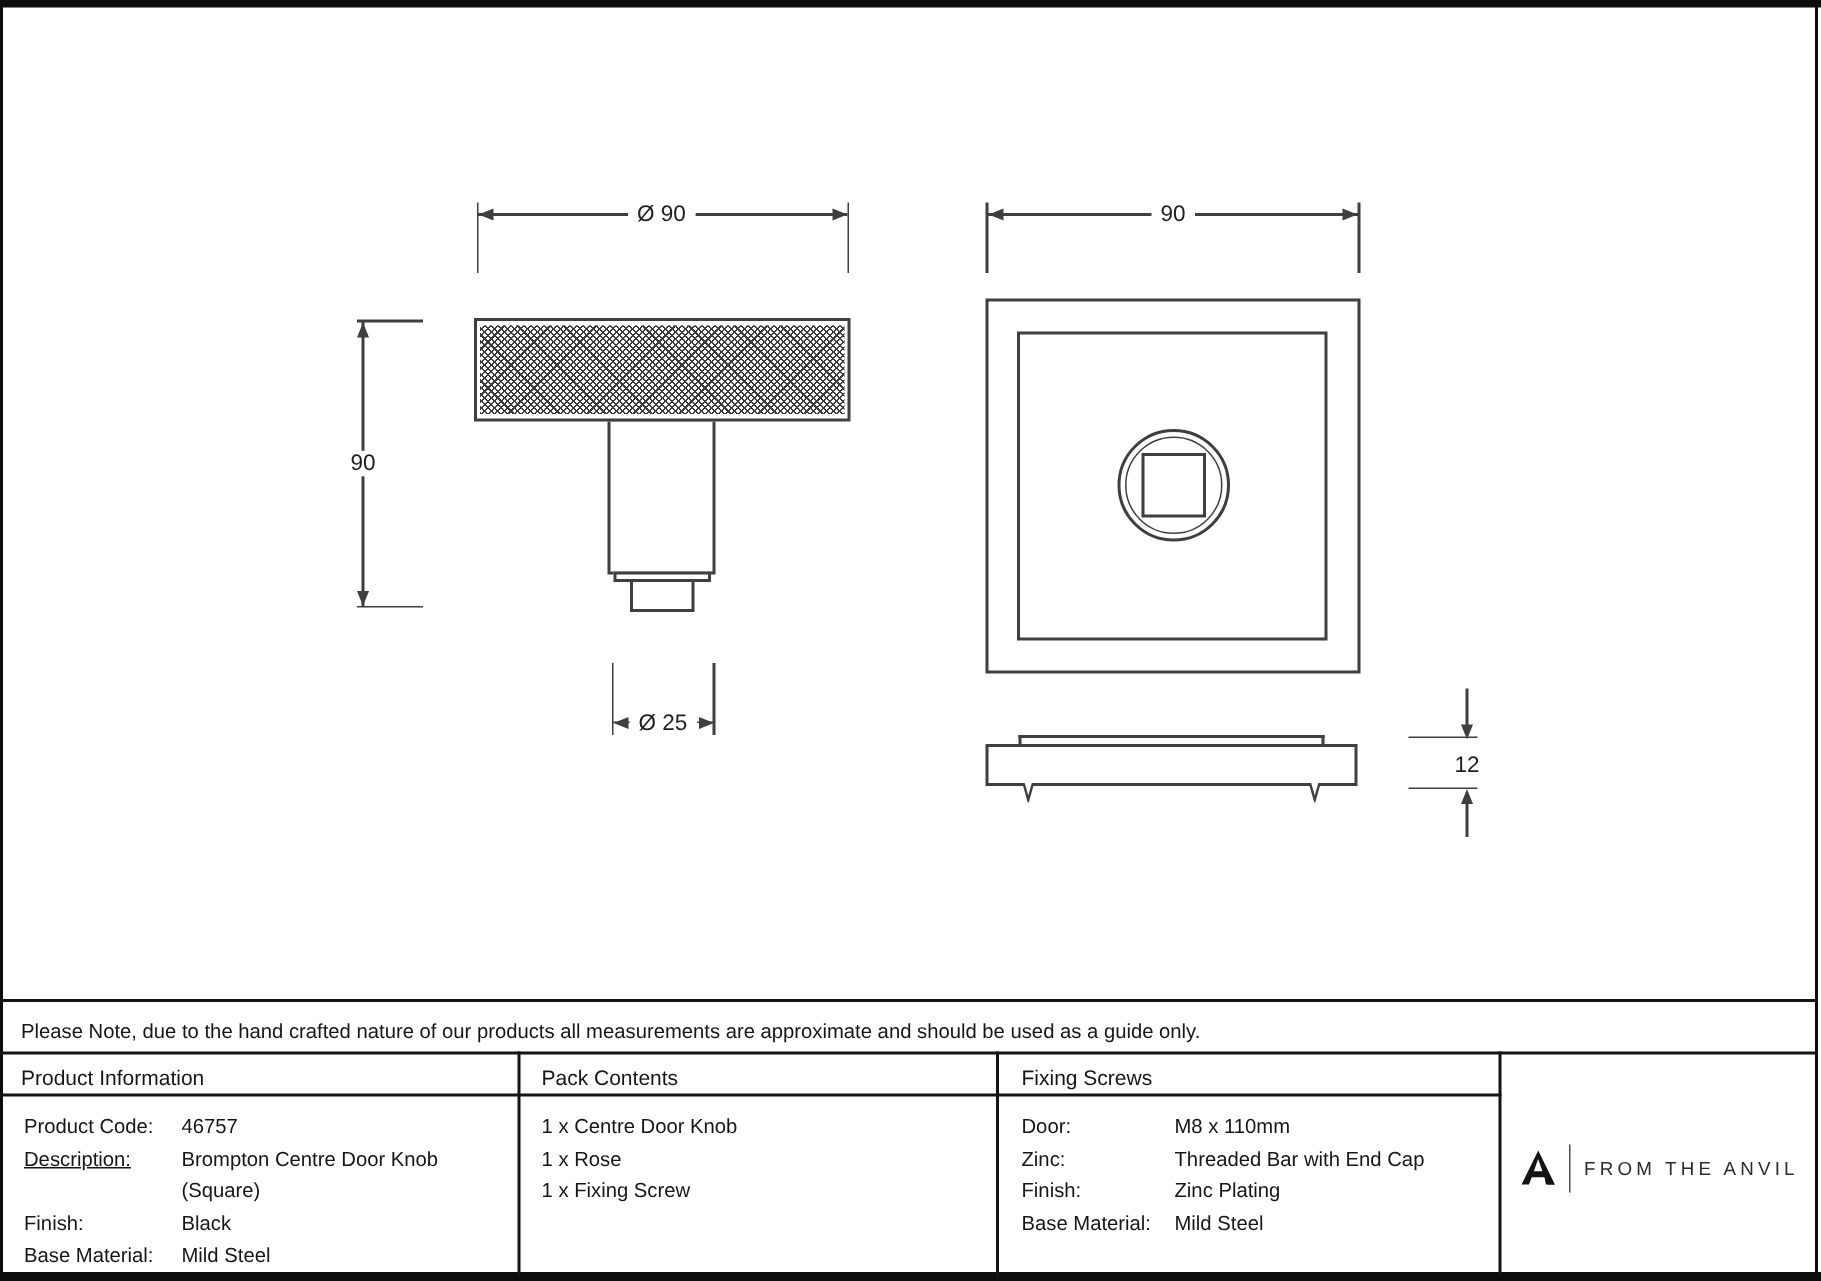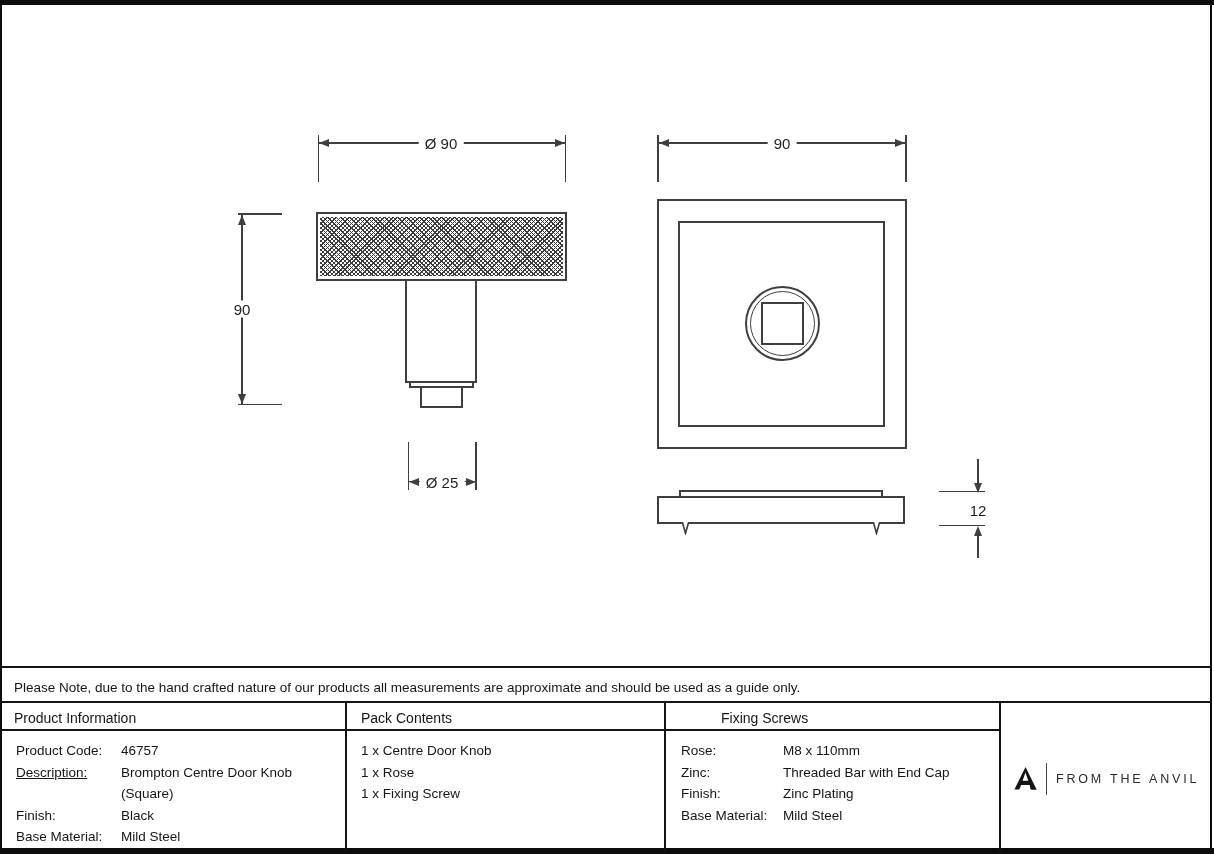--- a/index.html
+++ b/index.html
@@ -119,37 +119,37 @@
   <div class="tb-h" style="left:0;top:701px;width:1212px;"></div>
   <div class="tb-h" style="left:0;top:728.5px;width:1001px;"></div>
   <div class="tb-v" style="left:344.5px;top:701px;height:150px;"></div>
   <div class="tb-v" style="left:663.5px;top:701px;height:150px;"></div>
   <div class="tb-v" style="left:999px;top:701px;height:150px;"></div>
 
   <div class="txt" style="left:14px;top:680px;">Please Note, due to the hand crafted nature of our products all measurements are approximate and should be used as a guide only.</div>
 
   <div class="txt hdr" style="left:14px;top:710px;">Product Information</div>
   <div class="txt hdr" style="left:361px;top:710px;">Pack Contents</div>
-  <div class="txt hdr" style="left:681px;top:710px;margin-left:40px;">Fixing Screws</div>
+  <div class="txt hdr" style="left:681px;top:710px;">Fixing Screws</div>
 
   <div class="txt" style="left:16px;top:743px;">Product Code:</div>
   <div class="txt" style="left:121px;top:743px;">46757</div>
   <div class="txt" style="left:16px;top:764.5px;text-decoration:underline;">Description:</div>
   <div class="txt" style="left:121px;top:764.5px;">Brompton Centre Door Knob</div>
   <div class="txt" style="left:121px;top:786px;">(Square)</div>
   <div class="txt" style="left:16px;top:807.5px;">Finish:</div>
   <div class="txt" style="left:121px;top:807.5px;text-align:center;">Black</div>
   <div class="txt" style="left:16px;top:829px;">Base Material:</div>
   <div class="txt" style="left:121px;top:829px;">Mild Steel</div>
 
   <div class="txt" style="left:361px;top:743px;">1 x Centre Door Knob</div>
   <div class="txt" style="left:361px;top:764.5px;">1 x Rose</div>
   <div class="txt" style="left:361px;top:786px;">1 x Fixing Screw</div>
 
-  <div class="txt" style="left:681px;top:743px;">Rose:</div>
+  <div class="txt" style="left:681px;top:743px;">Door:</div>
   <div class="txt" style="left:783px;top:743px;">M8 x 110mm</div>
   <div class="txt" style="left:681px;top:764.5px;">Zinc:</div>
   <div class="txt" style="left:783px;top:764.5px;">Threaded Bar with End Cap</div>
   <div class="txt" style="left:681px;top:786px;">Finish:</div>
   <div class="txt" style="left:783px;top:786px;">Zinc Plating</div>
   <div class="txt" style="left:681px;top:807.5px;">Base Material:</div>
   <div class="txt" style="left:783px;top:807.5px;">Mild Steel</div>
 
   <div style="position:absolute;left:1012px;top:765px;">
     <svg width="27" height="27" viewBox="0 0 27 27">

